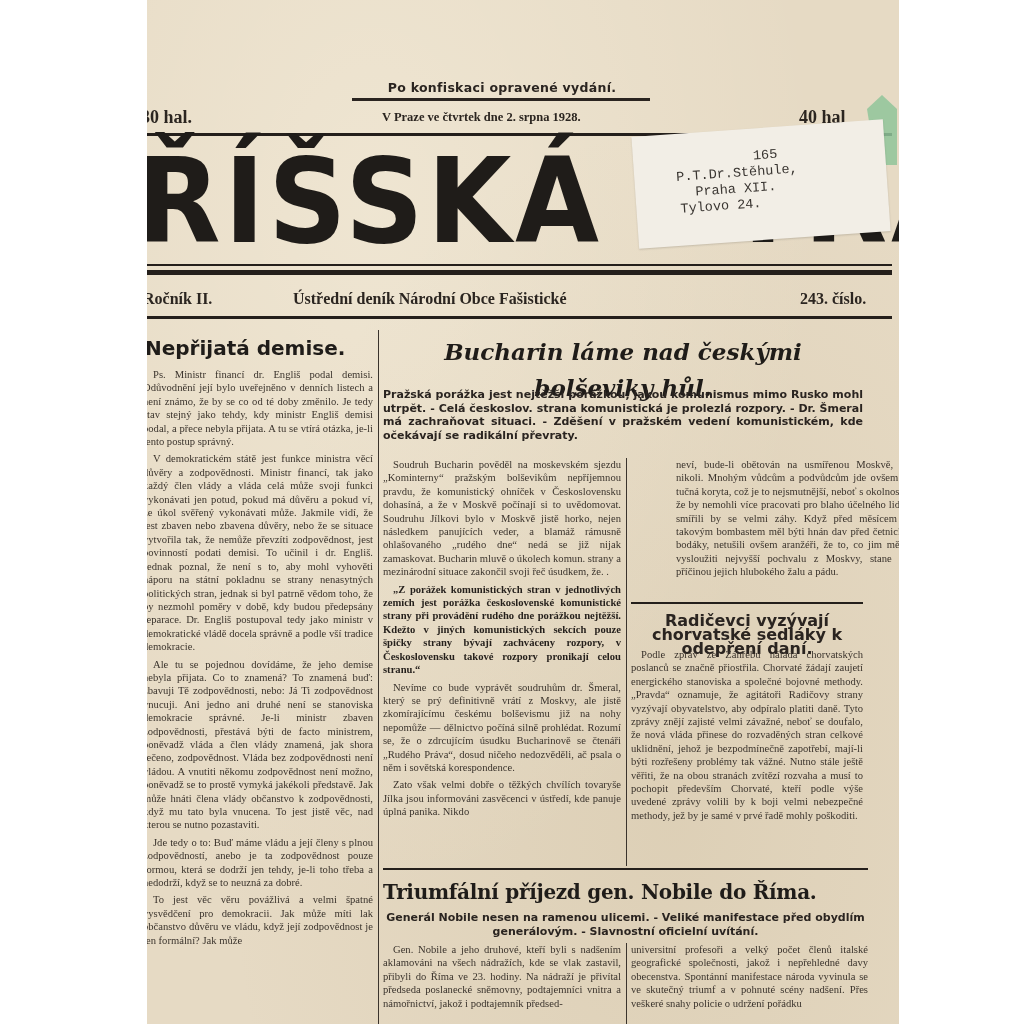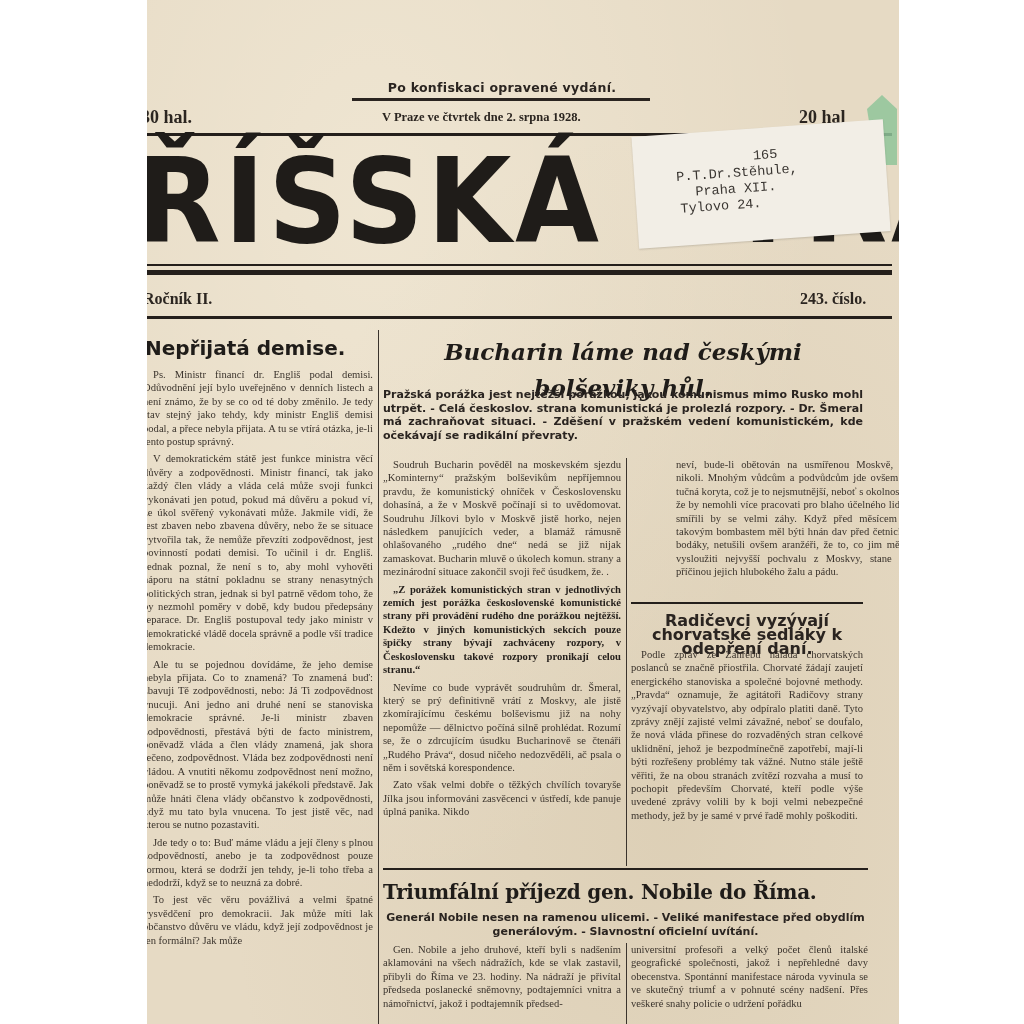--- a/index.html
+++ b/index.html
@@ -85,36 +85,37 @@
 </head>
 <body>
 
 <div class="paper">
 
   <div class="abs confiscation">Po konfiskaci opravené vydání.</div>
   <div class="abs confiscation-rule"></div>
 
   <div class="abs price-left">30 hal.</div>
   <div class="abs dateline">V Praze ve čtvrtek dne 2. srpna 1928.</div>
-  <div class="abs price-right">20 hal</div>
+  <div class="abs price-right">40 hal</div>
 
   <div class="abs rule" style="top:133px;height:3px;"></div>
   <div class="abs masthead">ŘÍŠSKÁ STRÁŽ</div>
   <div class="abs rule" style="top:264px;height:2px;"></div>
   <div class="abs rule" style="top:270px;height:5px;"></div>
 
   <div class="abs stamp"></div>
   <div class="abs label">
     <div style="padding-left:78px">165</div>
     <div style="padding-left:0">P.T.Dr.Stěhule,</div>
     <div style="padding-left:18px">Praha XII.</div>
     <div style="padding-left:2px">Tylovo 24.</div>
   </div>
 
   <div class="abs meta-row year">Ročník II.</div>
+  <div class="abs meta-row subtitle">Ústřední deník Národní Obce Fašistické</div>
   <div class="abs meta-row issue">243. číslo.</div>
   <div class="abs rule" style="top:316px;height:3px;"></div>
 
   <div class="abs h-left">Nepřijatá demise.</div>
   <div class="col" style="left:-4px;top:368px;width:230px;">
     <p>Ps. Ministr financí dr. Engliš podal demisi. Odůvodnění její bylo uveřejněno v denních listech a není známo, že by se co od té doby změnilo. Je tedy stav stejný jako tehdy, kdy ministr Engliš demisi podal, a přece nebyla přijata. A tu se vtírá otázka, je-li tento postup správný.</p>
     <p>V demokratickém státě jest funkce ministra věcí důvěry a zodpovědnosti. Ministr financí, tak jako každý člen vlády a vláda celá může svoji funkci vykonávati jen potud, pokud má důvěru a pokud ví, že úkol svěřený vykonávati může. Jakmile vidí, že jest zbaven nebo zbavena důvěry, nebo že se situace vytvořila tak, že nemůže převzíti zodpovědnost, jest povinností podati demisi. To učinil i dr. Engliš. Jednak poznal, že není s to, aby mohl vyhověti náporu na státní pokladnu se strany nenasytných politických stran, jednak si byl patrně vědom toho, že by nezmohl poměry v době, kdy budou předepsány reparace. Dr. Engliš postupoval tedy jako ministr v demokratické vládě docela správně a podle vší tradice demokracie.</p>
     <p>Ale tu se pojednou dovídáme, že jeho demise nebyla přijata. Co to znamená? To znamená buď: zbavuji Tě zodpovědnosti, nebo: Já Ti zodpovědnost vnucuji. Ani jedno ani druhé není se stanoviska demokracie správné. Je-li ministr zbaven zodpovědnosti, přestává býti de facto ministrem, poněvadž vláda a člen vlády znamená, jak shora řečeno, zodpovědnost. Vláda bez zodpovědnosti není vládou. A vnutiti někomu zodpovědnost není možno, poněvadž se to prostě vymyká jakékoli představě. Jak může hnáti člena vlády občanstvo k zodpovědnosti, když mu tato byla vnucena. To jest jistě věc, nad kterou se nutno pozastaviti.</p>
     <p>Jde tedy o to: Buď máme vládu a její členy s plnou zodpovědností, anebo je ta zodpovědnost pouze formou, která se dodrží jen tehdy, je-li toho třeba a nedodrží, když se to neuzná za dobré.</p>
     <p>To jest věc věru povážlivá a velmi špatné vysvědčení pro demokracii. Jak může míti lak občanstvo důvěru ve vládu, když její zodpovědnost je jen formální? Jak může</p>

